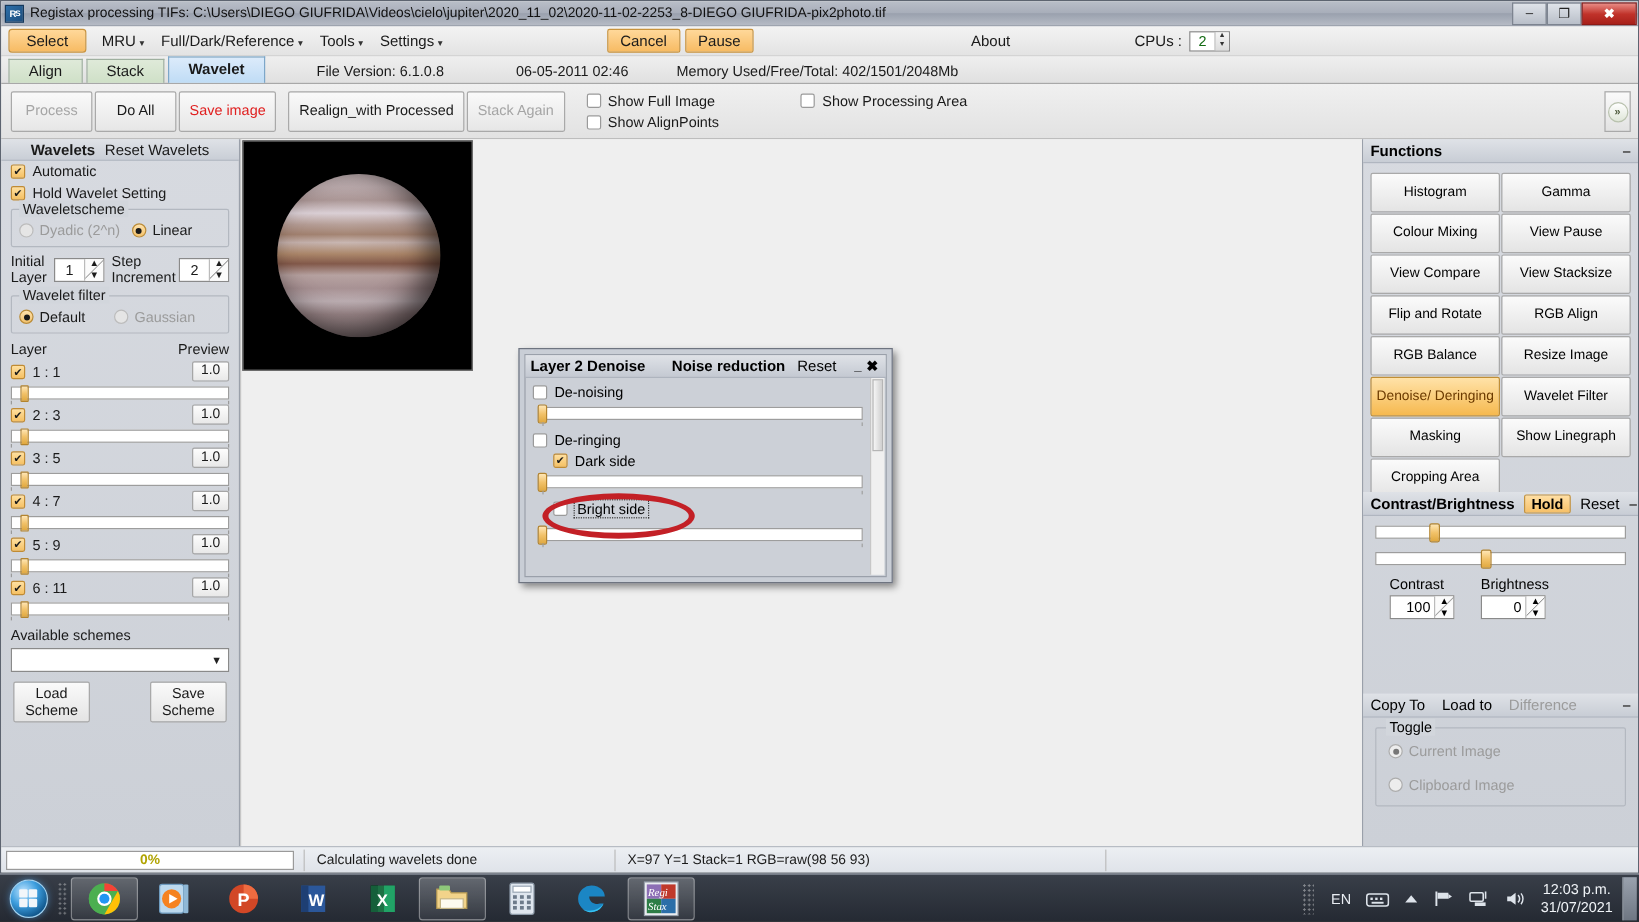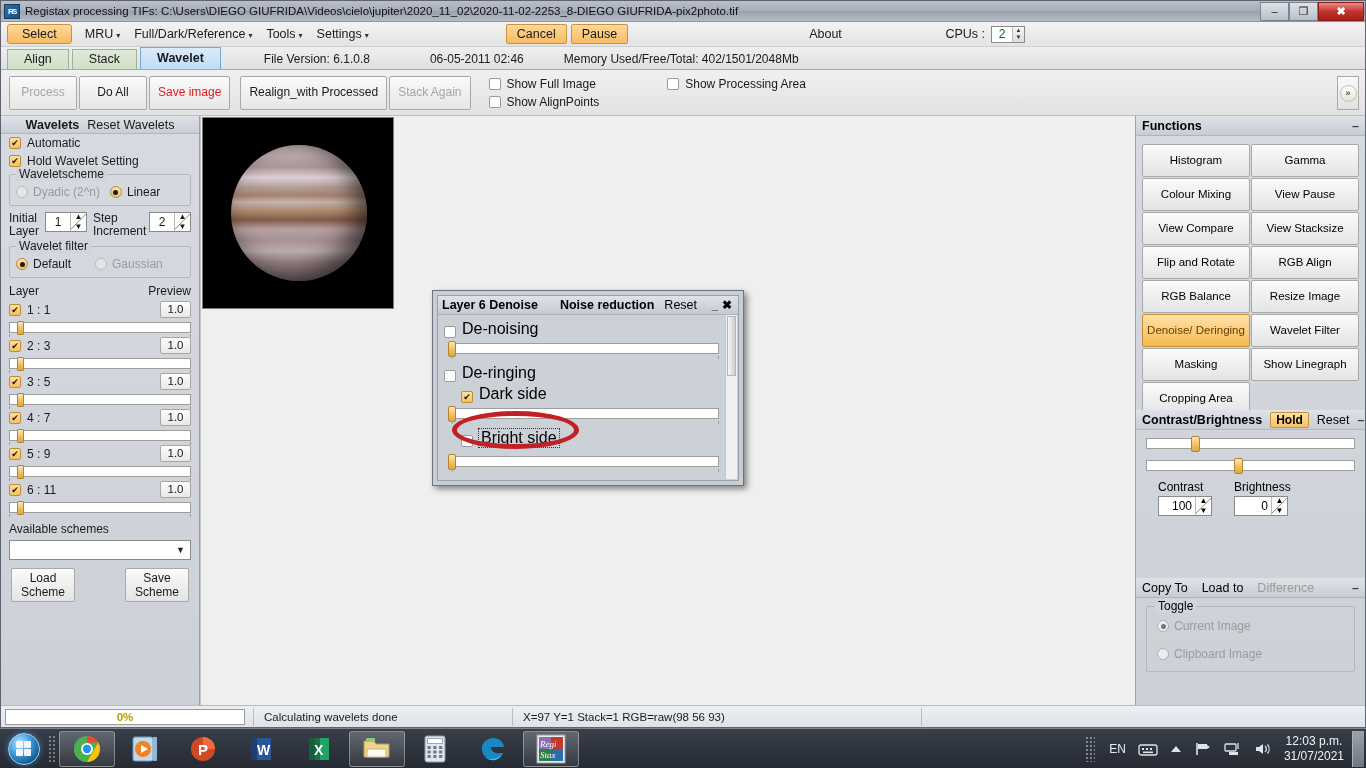--- a/index.html
+++ b/index.html
@@ -360,21 +360,21 @@
     background: linear-gradient(to bottom,#dfe2e7,#c4c9d2);
     border-bottom: 1px solid #aeb4be;
     font-size: 12.5px; padding: 0 4px;
   }
   .dlg-title .t1 { font-weight: bold; }
   .dlg-title .t2 { font-weight: bold; margin-left: 22px; }
   .dlg-title .t3 { margin-left: 10px; }
   .dlg-title .min { margin-left: auto; font-weight: bold; font-size: 11px; padding-right: 4px; }
   .dlg-title .cls { font-weight: bold; font-size: 12px; padding-right: 2px; }
   .dlg-body { position: absolute; left: 0; right: 13px; top: 19px; bottom: 0; padding: 5px 6px 0 6px; }
-  .dlg-chk { display: flex; align-items: flex-end; font-size: 16px; margin-bottom: 3px; }
+  .dlg-chk { display: flex; align-items: center; font-size: 12px; margin-bottom: 3px; }
   .dlg-chk .chk { width: 12px; height: 12px; }
   .dlg-chk.indent { margin-left: 17px; }
   .dlg-chk.focus .lbl { outline: 1px dotted #333; padding: 0 2px; }
   .dlg-slider { position: relative; height: 14px; margin: 0 0 9px 0; }
   .dlg-slider .track { position:absolute; left:8px; right:0; top:2px; height:11px; background:#fff; border:1px solid #9d9d9d; }
   .dlg-slider .thumb {
     position:absolute; left:4px; top:0; width:8px; height:16px;
     background: linear-gradient(to bottom,#ffe6b4,#f2c269 50%,#e0a83f);
     border:1px solid #b3842f; border-radius:2px;
   }
@@ -553,21 +553,21 @@
               <span class="radio dim"></span>
               <span>Dyadic (2^n)</span>
             </div>
             <div class="opt">
               <span class="radio on"></span>
               <span>Linear</span>
             </div>
           </div>
         </div>
 
-        <div style="display:flex;padding:4px 8px;gap:0">
+        <div style="display:flex;align-items:center;padding:4px 8px;gap:0">
           <span style="font-size:12px;line-height:13px;width:36px">Initial Layer</span>
           <span class="spin2">
             <span class="v">1</span>
             <span class="ar">
                 <span>▲</span>
                 <span>▼</span>
               </span>
           </span>
           <span style="font-size:12px;line-height:13px;width:56px;margin-left:6px">Step Increment</span>
           <span class="spin2">
@@ -813,21 +813,21 @@
       <div class="sdiv"></div>
       <div class="scell" style="min-width:400px">X=97 Y=1 Stack=1 RGB=raw(98 56 93)</div>
       <div class="sdiv"></div>
       <div style="flex:1"></div>
     </div>
   </div>
 
   <div class="dialog">
     <div class="dlg-inner">
       <div class="dlg-title">
-        <span class="t1">Layer 6 Denoise</span>
+        <span class="t1">Layer 2 Denoise</span>
         <span class="t2">Noise reduction</span>
         <span class="t3">Reset</span>
         <span class="min">_</span>
         <span class="cls">✖</span>
       </div>
       <div class="dlg-body">
         <div class="dlg-chk">
           <span class="chk"></span>
           <span class="lbl">De-noising</span>
         </div>

